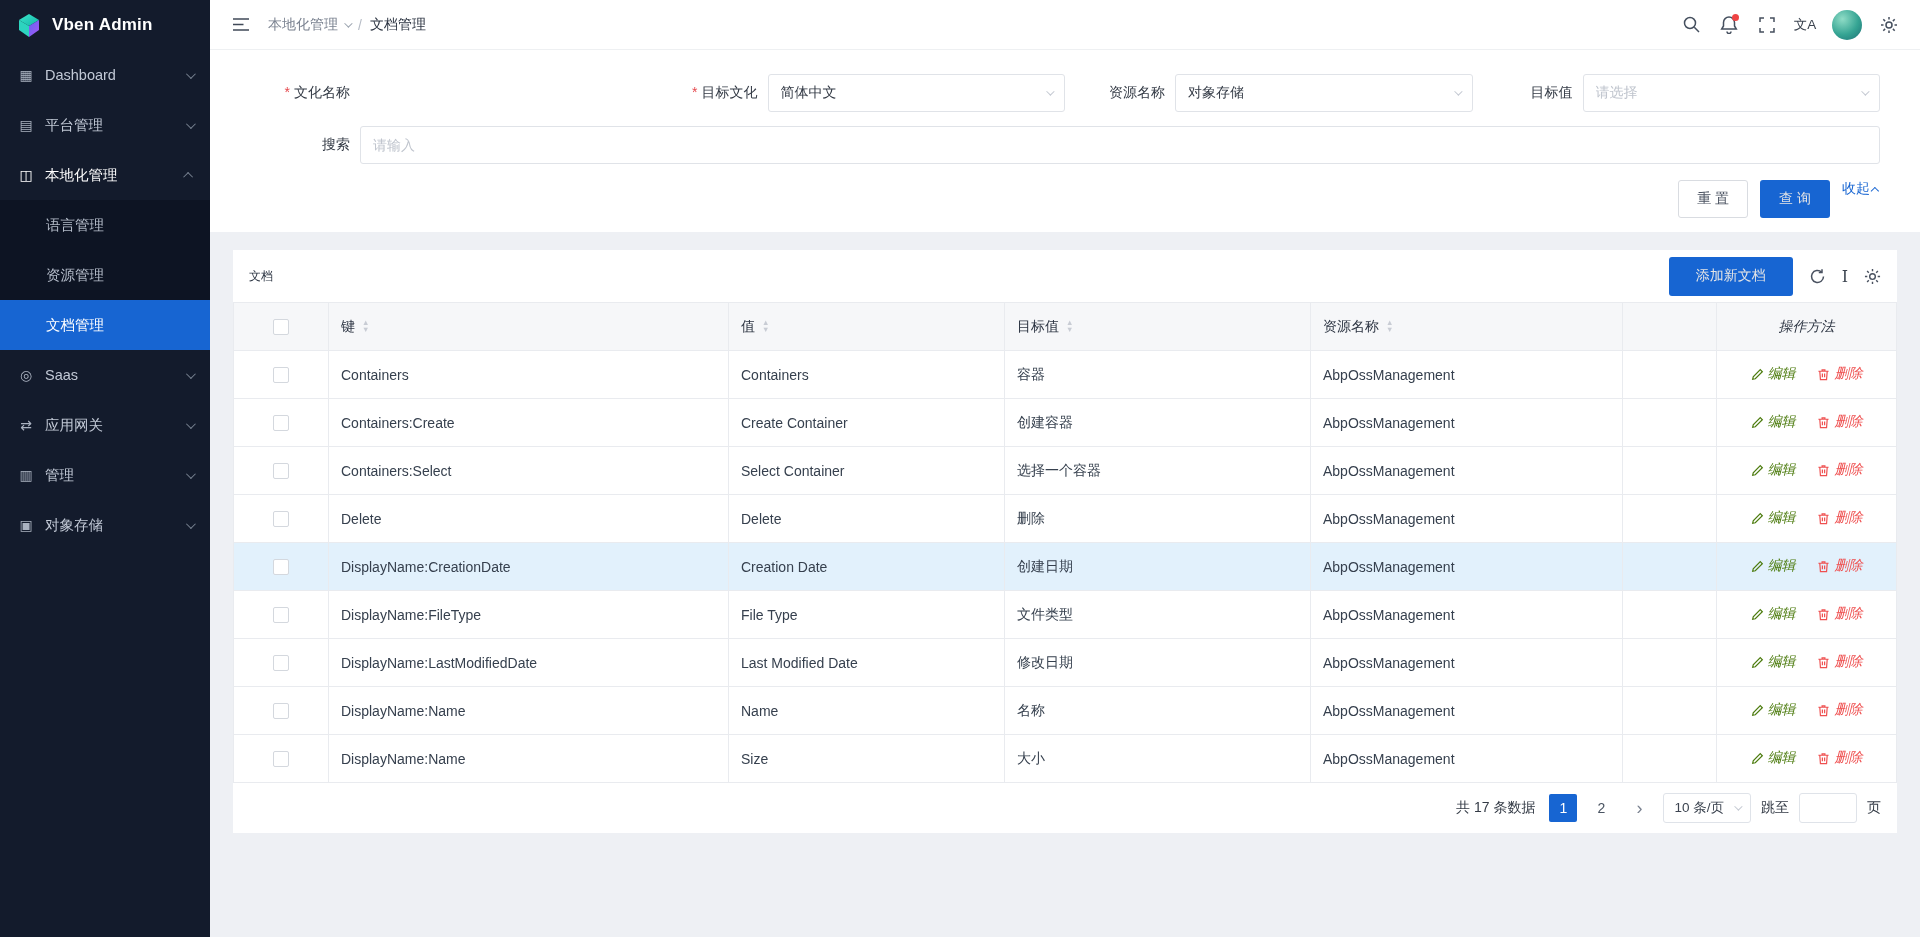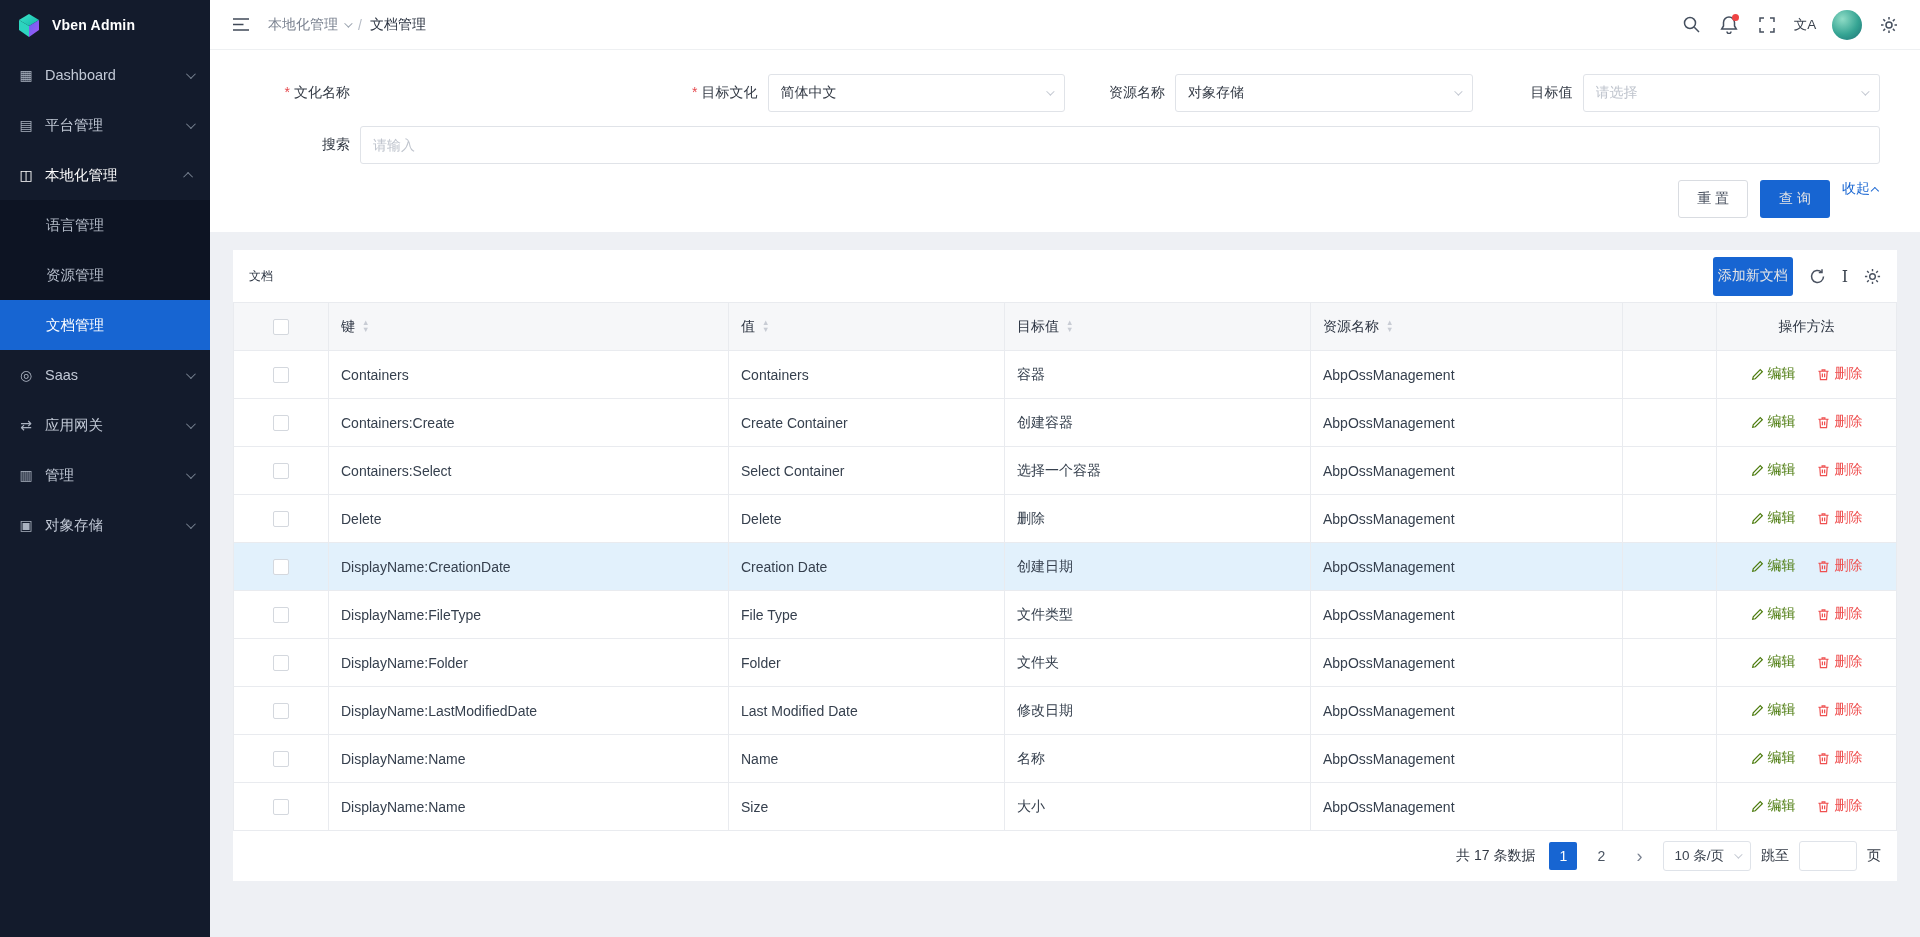--- a/index.html
+++ b/index.html
@@ -7,21 +7,21 @@
   body {
     background: #eef0f4;
     font-family: "Liberation Sans", "DejaVu Sans", sans-serif;
     font-size: 14px; color: #333a45; overflow: hidden;
   }
   .layout { display: flex; height: 100%; }
 
   
   .sidebar { width: 210px; background: #131b2c; flex-shrink: 0; }
   .logo { height: 50px; display: flex; align-items: center; gap: 10px; padding: 0 16px; cursor: pointer; }
-  .logo-text { color: #fff; font-size: 14px; font-weight: bold; letter-spacing: .2px; }
+  .logo-text { color: #fff; font-size: 17px; font-weight: bold; letter-spacing: .2px; }
   .menu-item { height: 50px; display: flex; align-items: center; gap: 10px; padding: 0 17px; color: #c2c9d6; font-size: 14.5px; cursor: pointer; }
   .menu-item .mi-label { flex: 1; }
   .mi-icon { width: 18px; text-align: center; font-size: 14px; color: #aab2c0; }
   .menu-item.open { color: #fff; }
   .menu-item.open .mi-icon { color: #fff; }
   .submenu { background: #0d1423; }
   .submenu-item { height: 50px; line-height: 50px; padding-left: 46px; color: #b4bcc9; font-size: 14.5px; cursor: pointer; }
   .submenu-item.active { background: #1765d2; color: #fff; }
 
   
@@ -59,42 +59,42 @@
   .select.is-placeholder .val { color: #bfc4cd; }
   .filter-row2 { display: flex; align-items: center; margin-top: 14px; }
   .search-input { flex: 1; height: 38px; border: 1px solid #e0e3e8; border-radius: 3px; padding: 0 12px;
                   font-size: 14px; font-family: inherit; color: #333a45; outline: none; }
   .search-input::placeholder { color: #bfc4cd; }
   .filter-actions { display: flex; justify-content: flex-end; align-items: flex-start; gap: 12px; margin-top: 16px; }
   .btn { height: 38px; padding: 0 18px; border-radius: 3px; font-size: 14px; font-family: inherit;
          display: inline-flex; align-items: center; justify-content: center; cursor: pointer; border: 1px solid transparent; }
   .btn-default { background: #fff; border-color: #d9dce1; color: #4a5260; }
   .btn-primary { background: #1765d2; color: #e5e5e5; }
-  .btn-sm { height: 39px; padding: 0 4px; }
+  .btn-sm { height: 39px; padding: 0 26px; }
   .link-collapse { color: #1765d2; display: inline-flex; align-items: center; cursor: pointer; font-size: 14px; }
 
   
   .content { padding: 18px 23px 0; flex: 1; }
   .card { background: #fff; }
   .card-header { height: 52px; display: flex; align-items: center; padding: 0 16px; }
   .card-title { font-size: 12px; color: #2b3442; }
   .card-tools { margin-left: auto; display: flex; align-items: center; gap: 16px; }
   .tool-icon { color: #4a5260; display: inline-flex; align-items: center; justify-content: center; cursor: pointer; }
   .serif-i { font-family: "DejaVu Serif", serif; font-size: 16px; color: #3c4450; }
 
   table { width: 100%; border-collapse: collapse; table-layout: fixed; }
   th, td { border: 1px solid #e9ebef; height: 48px; padding: 0 12px; font-size: 14px; text-align: left;
            overflow: hidden; white-space: nowrap; color: #36404e; }
   thead th { background: #f6f7f9; font-weight: normal; color: #2c3442; }
   .th-wrap { display: flex; align-items: center; }
   .sorter { display: inline-flex; flex-direction: column; margin-left: 7px; line-height: 0; cursor: pointer; }
   .sorter i { font-style: normal; font-size: 7.5px; line-height: 6.5px; color: #c8ccd4; }
   .c-check { text-align: center; }
   .checkbox { display: inline-block; width: 16px; height: 16px; border: 1px solid #d4d8de; border-radius: 2px; background: #fff; vertical-align: middle; cursor: pointer; }
-  .c-actions, .c-actions-h { text-align: center; }
+  .c-actions, .c-actions-h { text-align: center; font-style: italic; }
   tr.hl td { background: #e2f1fc; }
   .action { display: inline-flex; align-items: center; gap: 4px; cursor: pointer; font-size: 14px; }
   .action.edit { color: #4d7c0f; margin-right: 18px; }
   .action.del { color: #ef5050; }
 
   
   .pagination { height: 50px; display: flex; align-items: center; justify-content: flex-end; gap: 10px; padding: 0 16px; }
   .pg-total { color: #333a45; margin-right: 4px; }
   .pg-btn { min-width: 28px; height: 28px; display: inline-flex; align-items: center; justify-content: center;
             border-radius: 2px; color: #4a5462; cursor: pointer; }
@@ -481,44 +481,20 @@
           <path d="M1.5 3.5h11M5.5 3.5V2h3v1.5M3 3.5l.7 9h6.6l.7-9M5.8 6v4M8.2 6v4"></path>
         </svg>
                     <span class="lbl">删除</span>
       </span>
     </td>
   </tr>
               <tr>
     <td class="c-check">
       <span class="checkbox"></span>
     </td>
-    <td>DisplayName:Folder</td>
-    <td>Folder</td>
-    <td>文件夹</td>
-    <td>AbpOssManagement</td>
-    <td></td>
-    <td class="c-actions">
-      <span class="action edit">
-        <svg width="13" height="13" viewBox="0 0 14 14" fill="none" stroke="currentColor" stroke-width="1.3">
-          <path d="M10 1.8l2.2 2.2L4.6 11.6 1.8 12.2l.6-2.8z"></path>
-        </svg>
-                    <span class="lbl">编辑</span>
-      </span>
-      <span class="action del">
-        <svg width="13" height="13" viewBox="0 0 14 14" fill="none" stroke="currentColor" stroke-width="1.3">
-          <path d="M1.5 3.5h11M5.5 3.5V2h3v1.5M3 3.5l.7 9h6.6l.7-9M5.8 6v4M8.2 6v4"></path>
-        </svg>
-                    <span class="lbl">删除</span>
-      </span>
-    </td>
-  </tr>
-              <tr>
-    <td class="c-check">
-      <span class="checkbox"></span>
-    </td>
     <td>DisplayName:LastModifiedDate</td>
     <td>Last Modified Date</td>
     <td>修改日期</td>
     <td>AbpOssManagement</td>
     <td></td>
     <td class="c-actions">
       <span class="action edit">
         <svg width="13" height="13" viewBox="0 0 14 14" fill="none" stroke="currentColor" stroke-width="1.3">
           <path d="M10 1.8l2.2 2.2L4.6 11.6 1.8 12.2l.6-2.8z"></path>
         </svg>

